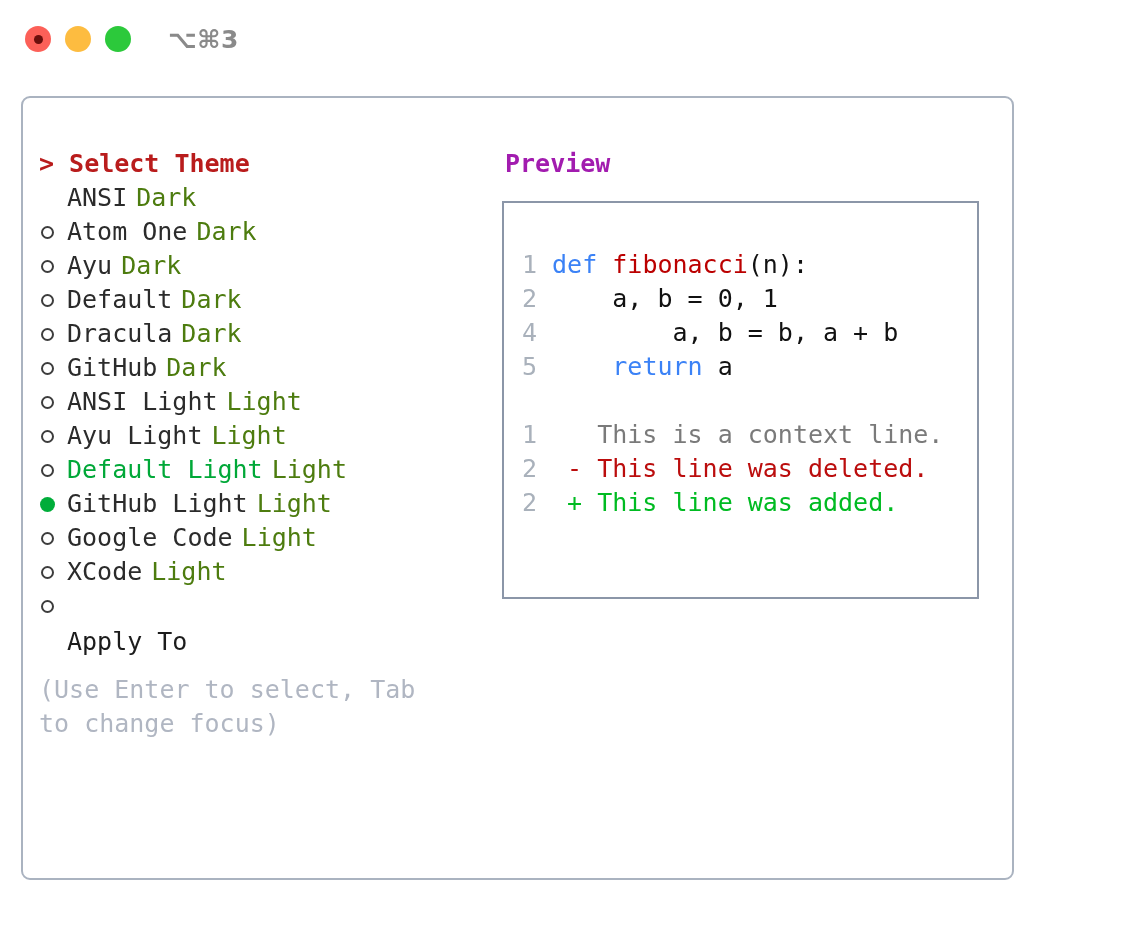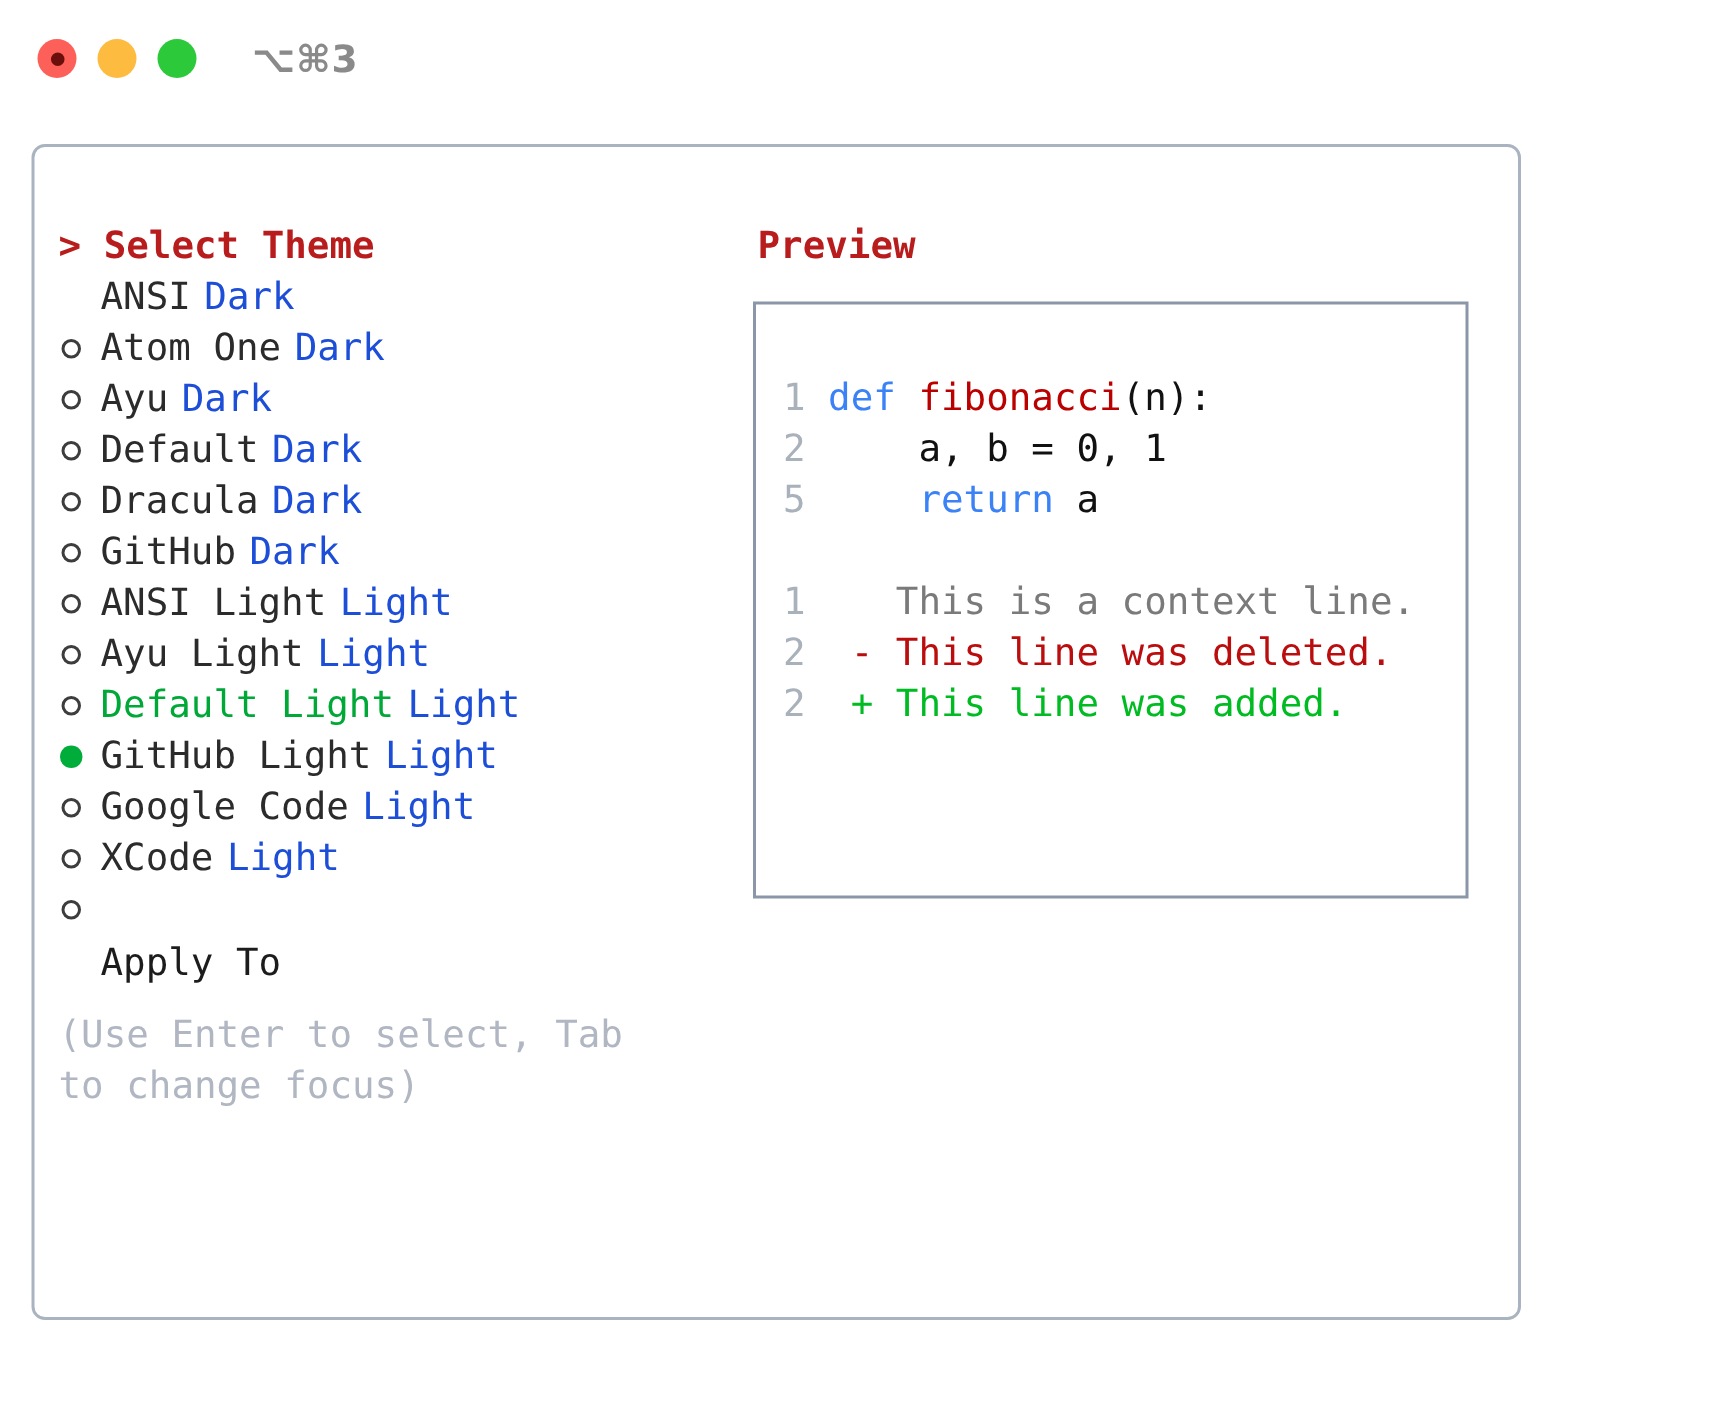--- a/index.html
+++ b/index.html
@@ -140,39 +140,39 @@
     position: absolute;
     left: 1px;
     top: 10px;
     width: 15px;
     height: 15px;
     border-radius: 50%;
     background: #00ad3a;
   }
   .opt-name  { color: #2b2b2b; }
   .opt-name.sel { color: #00a838; }
-  .opt-cat   { color: #1d4ed8; padding-left: 9px; }
+  .opt-cat   { color: #4d7c0f; padding-left: 9px; }
 
   .spacer-lg { height: 36px; }
   .spacer-sm { height: 14px; }
 
   .hint {
     font-size: 25px;
     line-height: 34px;
     color: #b0b6c2;
     width: 420px;
     white-space: pre-wrap;
     word-break: normal;
   }
 
   
   .preview-head {
     font-size: 25px;
     font-weight: bold;
-    color: #b91c1c;
+    color: #a21caf;
     line-height: 34px;
     white-space: pre;
     padding-left: 3px;
   }
 
   .code-box {
     margin-top: 20px;
     width: 477px;
     height: 398px;
     border: 2px solid #8b96a8;
@@ -246,20 +246,21 @@
         <div class="hint">(Use Enter to select, Tab to change focus)</div>
       </div>
 
       <div class="col-right">
         <div class="preview-head">Preview</div>
 
         <div class="code-box">
           <div id="code-sample">
               <div class="code-line"><span class="lineno">1</span> <span class="kw">def </span><span class="fn">fibonacci</span><span class="plain">(n):</span></div>
               <div class="code-line"><span class="lineno">2</span> <span class="plain">    a, b = 0, 1</span></div>
+              <div class="code-line"><span class="lineno">4</span> <span class="plain">        a, b = b, a + b</span></div>
               <div class="code-line"><span class="lineno">5</span> <span class="plain">    </span><span class="kw">return</span><span class="plain"> a</span></div>
             </div>
           <div class="code-gap"></div>
           <div id="diff-sample">
               <div class="code-line"><span class="lineno">1</span>  <span class="ctx">  </span><span class="ctx">This is a context line.</span></div>
               <div class="code-line"><span class="lineno">2</span>  <span class="del">- </span><span class="del">This line was deleted.</span></div>
               <div class="code-line"><span class="lineno">2</span>  <span class="add">+ </span><span class="add">This line was added.</span></div>
             </div>
         </div>
       </div>

